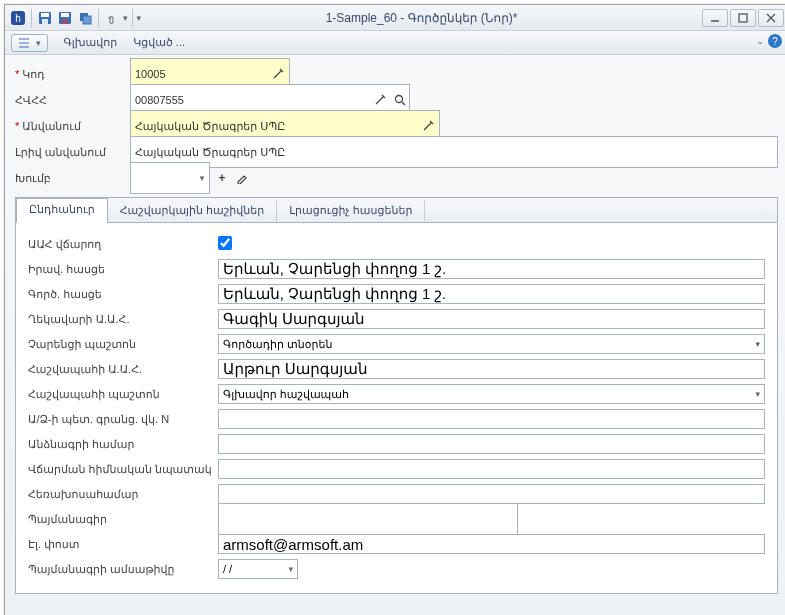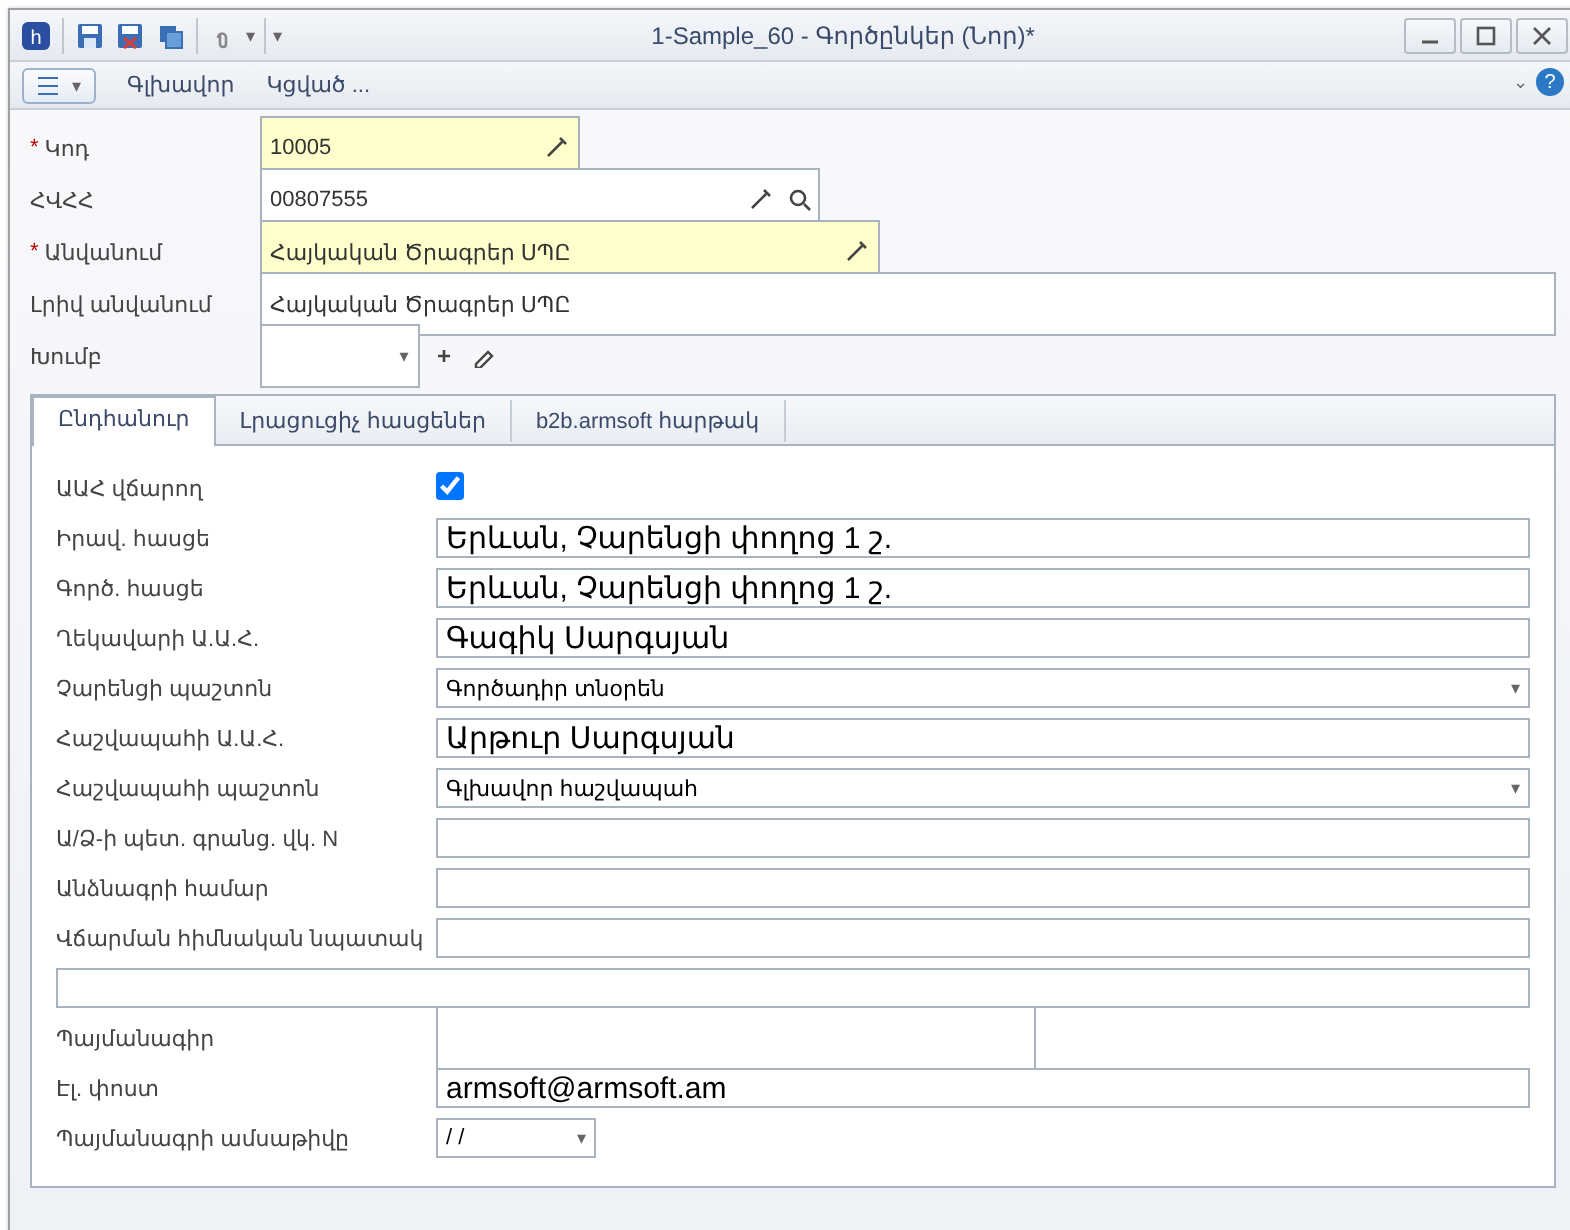--- a/index.html
+++ b/index.html
@@ -346,22 +346,22 @@
           <svg width="12" height="12">
               <path d="M2 10l6-6 2 2-6 6H2v-2z" fill="none" stroke="#444" stroke-width="1.2"></path>
             </svg>
         </span>
       </div>
     </div>
 
     <div class="tabs">
       <div class="tabstrip">
         <div class="tab active">Ընդհանուր</div>
+        <div class="tab">Հաշվարկային հաշիվներ</div>
         <div class="tab">Լրացուցիչ հասցեներ</div>
-        <div class="tab">b2b.armsoft հարթակ</div>
       </div>
 
       <div class="tab-content">
 
         <div class="trow">
           <div class="lbl">ԱԱՀ վճարող</div>
           <div class="fld"><input type="checkbox" class="chk" checked="" style=""></div>
         </div>
 
         <div class="trow">
@@ -413,20 +413,21 @@
           <div class="lbl">Անձնագրի համար</div>
           <div class="fld"><input class="input-full" value="" style=""></div>
         </div>
 
         <div class="trow">
           <div class="lbl">Վճարման հիմնական նպատակ</div>
           <div class="fld"><input class="input-full" value="" style=""></div>
         </div>
 
         <div class="trow">
+          <div class="lbl">Հեռախոսահամար</div>
           <div class="fld"><input class="input-full" value="" style=""></div>
         </div>
 
         <div class="trow">
           <div class="lbl">Պայմանագիր</div>
           <div class="fld"><input class="input" style="width: 300px;" value=""></div>
         </div>
 
         <div class="trow">
           <div class="lbl">Էլ. փոստ</div>

